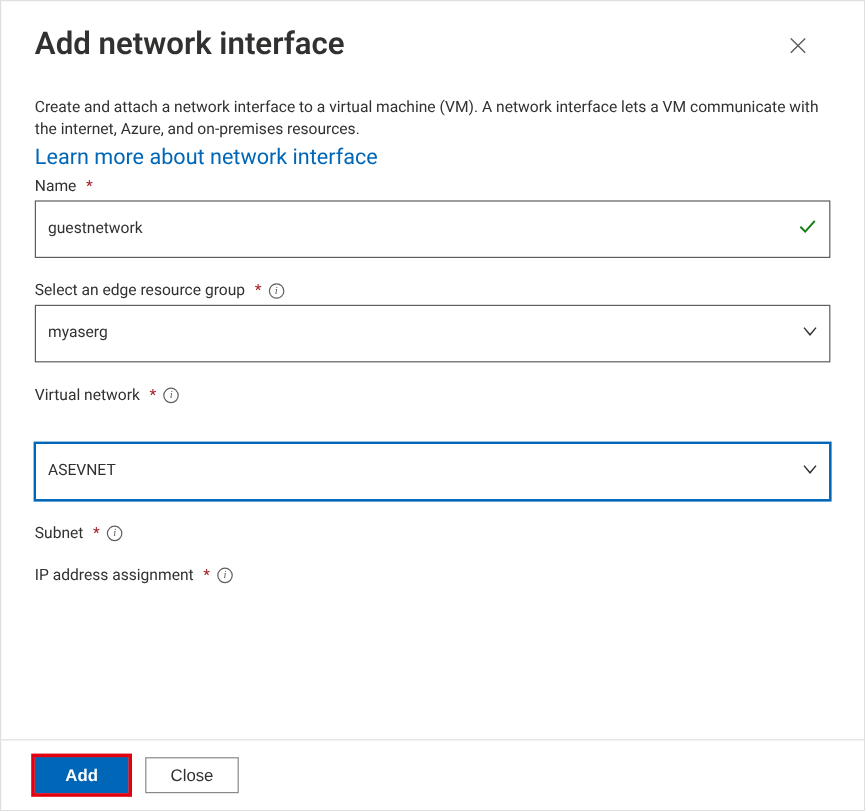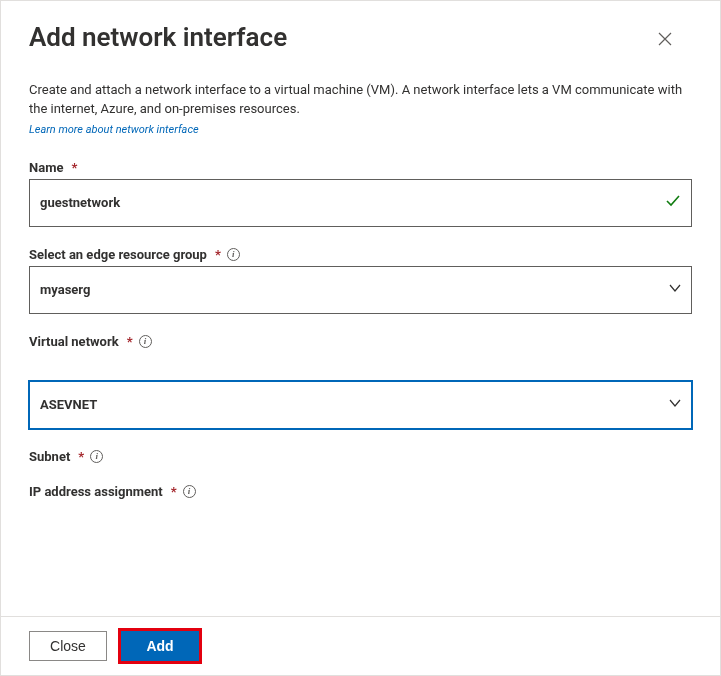--- a/index.html
+++ b/index.html
@@ -39,27 +39,26 @@
   }
   .desc {
     font-size: 13px;
     line-height: 1.45;
     color: #323130;
     margin: 0 0 2px 0;
   }
   .learn-link {
     color: #0067b8;
     text-decoration: none;
-    font-size: 11px;
+    font-size: 18px;
     display: inline-block;
-    margin-bottom: 24px;
-    cursor: pointer;
-    font-style: italic;
-  }
-  .field { margin-bottom: 20px; font-weight: bold; }
+    margin-bottom: 6px;
+    cursor: pointer;
+  }
+  .field { margin-bottom: 20px; }
   .label-row {
     display: flex;
     align-items: center;
     gap: 6px;
     margin-bottom: 4px;
     font-size: 13px;
     color: #323130;
   }
   .req { color: #a4262c; margin-left:2px; }
   .info-icon {
@@ -241,15 +240,15 @@
   <div class="field">
     <div class="label-row">
       <span>IP address assignment</span>
       <span class="req">*</span>
       <span class="info-icon">i</span>
     </div>
   </div>
 </div>
 
 <div class="footer">
+  <button class="btn primary hl">Add</button>
   <button class="btn">Close</button>
-  <button class="btn primary hl">Add</button>
 </div>
 
 </body></html>

